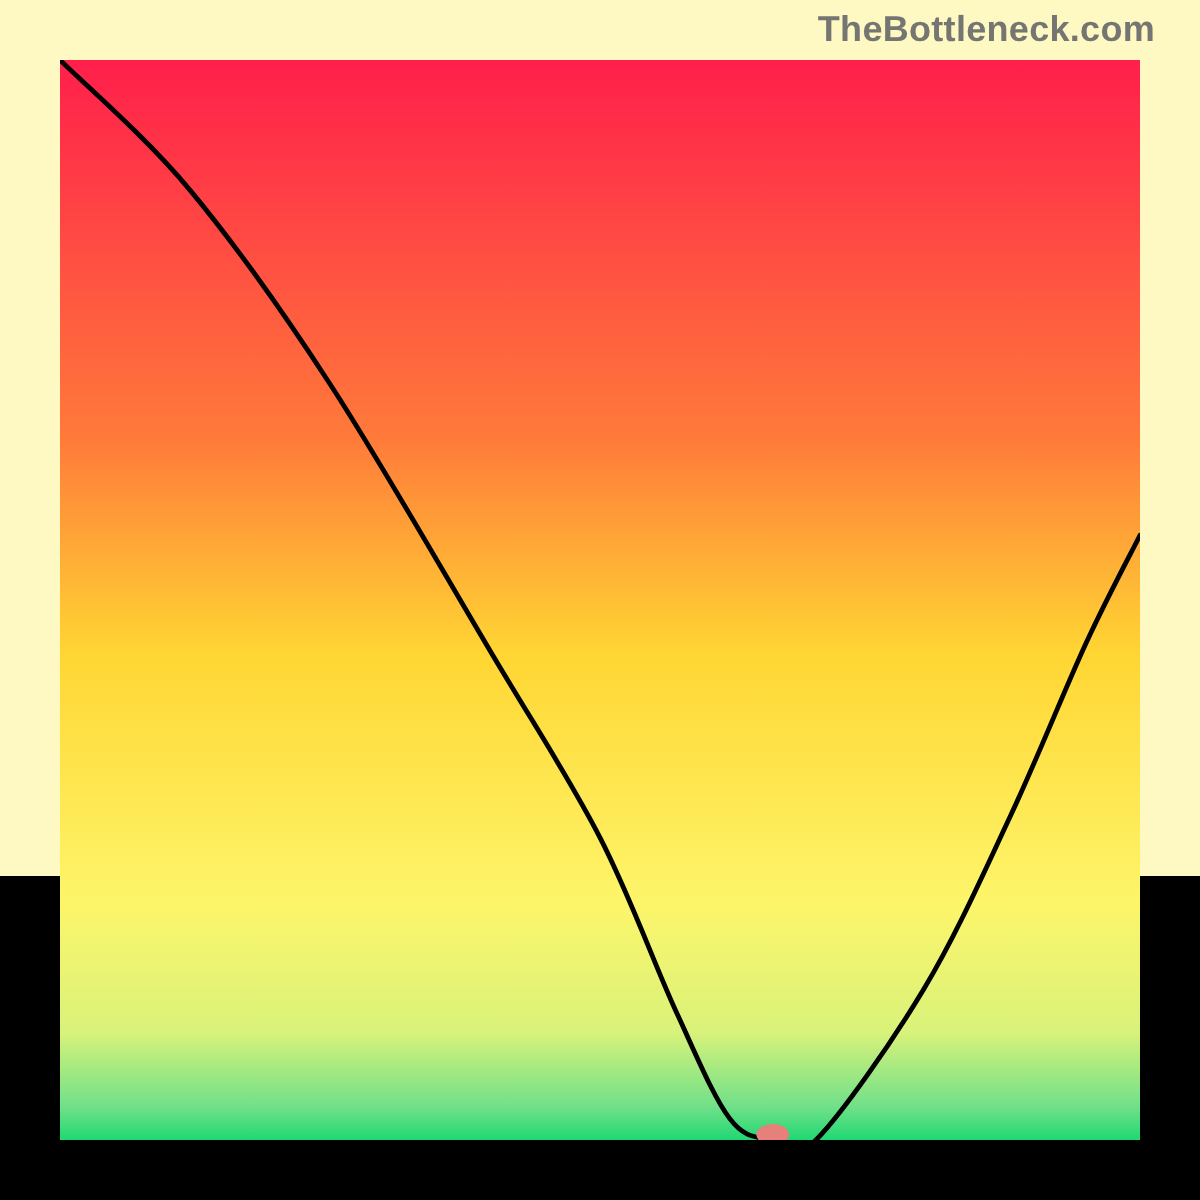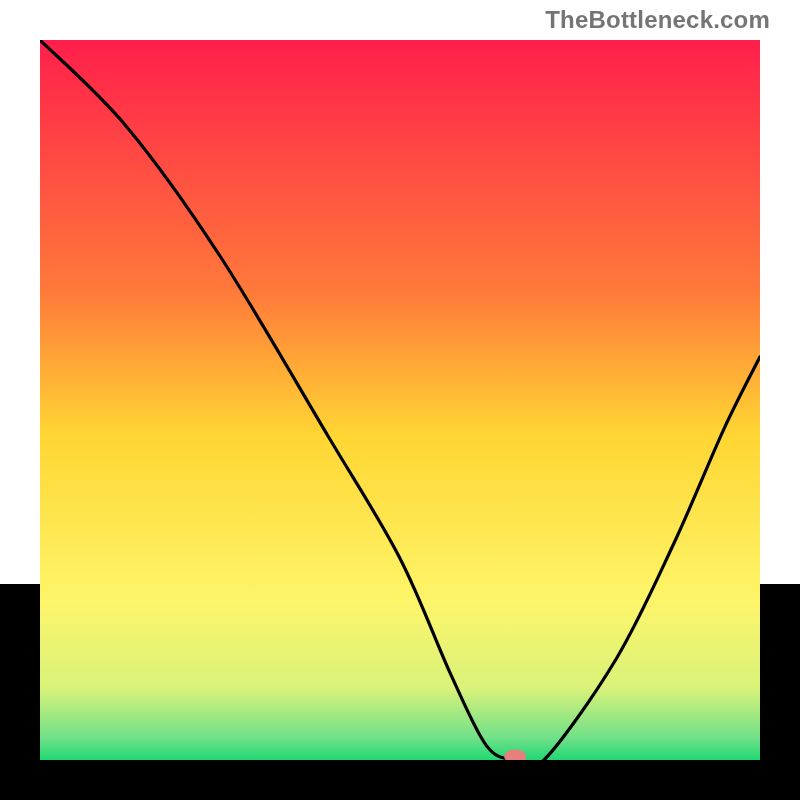--- a/index.html
+++ b/index.html
@@ -9,21 +9,21 @@
     height: 800px;
     background: #000;
     overflow: hidden;
   }
   .frame {
     position: absolute;
     left: 0;
     top: 0;
     width: 800px;
     height: 584px;
-    background: #ffffff;
+    background: #fef9c3;
   }
   .plot-area {
     position: absolute;
     left: 40px;
     top: 40px;
     width: 720px;
     height: 720px;
   }
   .watermark {
     position: absolute;

